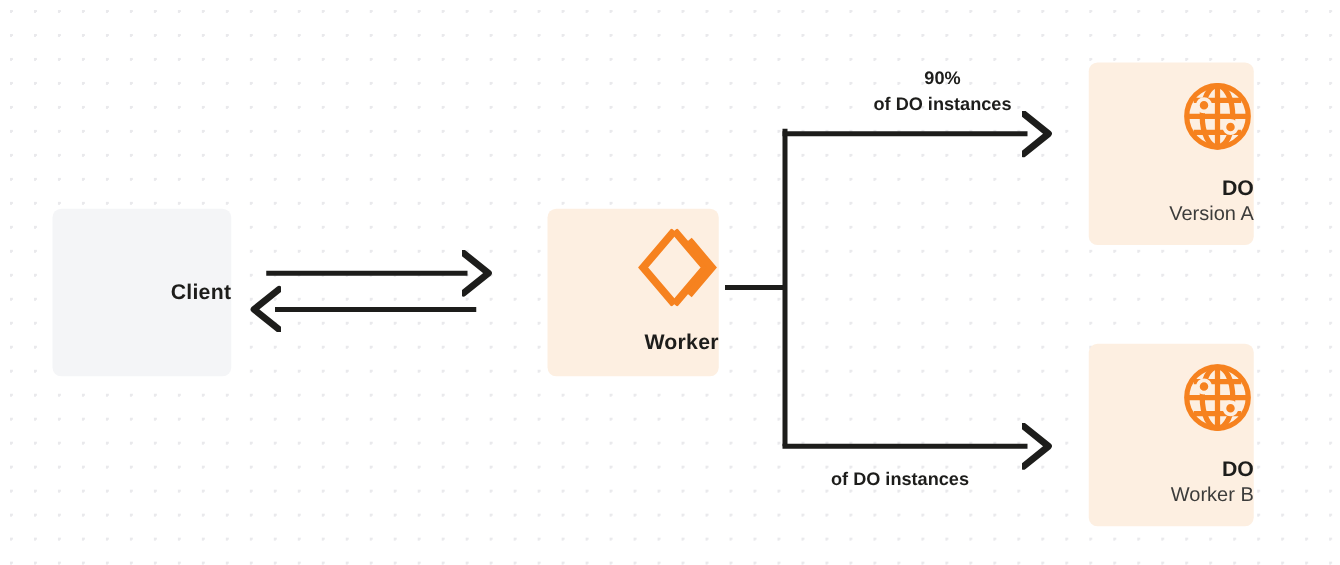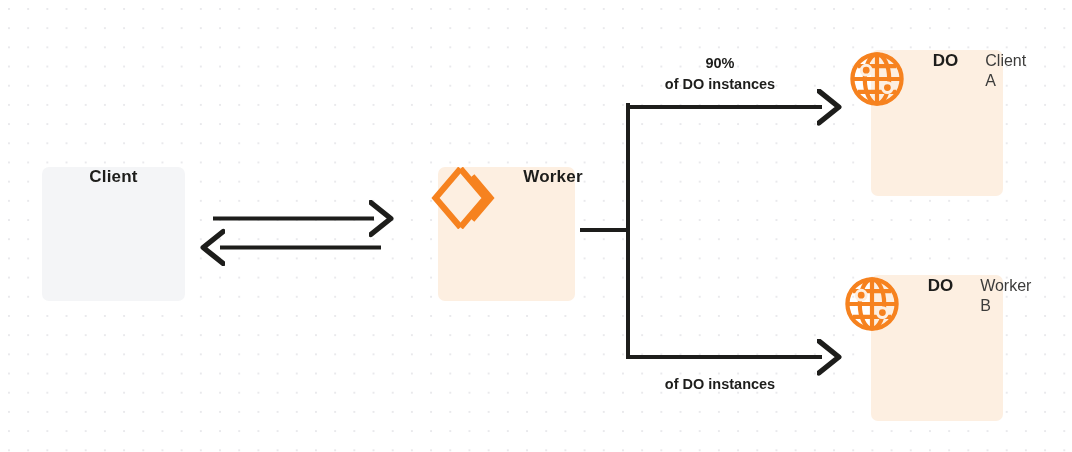--- a/index.html
+++ b/index.html
@@ -21,25 +21,24 @@
     background-color: #ffffff;
     background-image: radial-gradient(circle at 1px 1px, #e9e9ec 1.15px, rgba(255,255,255,0) 1.4px);
     background-size: 19.2px 19.2px;
     background-position: 8px 8px;
   }
 
   .node {
     position: absolute;
     box-sizing: border-box;
     display: flex;
-    flex-direction: row;
-    align-items: flex-start;
+    flex-direction: column;
+    align-items: flex-end;
     justify-content: center;
     border-radius: 7px;
-    gap: 27px;
   }
 
   .node-client {
     left: 42px;
     top: 167px;
     width: 143px;
     height: 134px;
     background-color: #f4f5f7;
   }
 
@@ -113,21 +112,21 @@
     position: absolute;
     text-align: center;
     font-size: 14.5px;
     font-weight: bold;
     color: #1d1d1b;
     line-height: 1.42;
     white-space: nowrap;
   }
 
   .edge-label-top {
-    left: 600px;
+    left: 634px;
     top: 53px;
     width: 240px;
   }
 
   .edge-label-bottom {
     left: 600px;
     top: 374px;
     width: 240px;
   }
 </style>
@@ -193,21 +192,21 @@
         <line x1="29" y1="4.4" x2="29" y2="53.6" stroke="#f6821f" stroke-width="4.2"></line>
         <line x1="4.4" y1="29" x2="53.6" y2="29" stroke="#f6821f" stroke-width="4.2"></line>
         <ellipse cx="29" cy="29" rx="12.2" ry="24.6" fill="none" stroke="#f6821f" stroke-width="4.2"></ellipse>
         <line x1="10" y1="16.2" x2="48" y2="16.2" stroke="#f6821f" stroke-width="4.2"></line>
         <line x1="10" y1="41.8" x2="48" y2="41.8" stroke="#f6821f" stroke-width="4.2"></line>
         <circle cx="18.2" cy="20.2" r="4.9" fill="#f6821f" stroke="#fdefe1" stroke-width="3"></circle>
         <circle cx="39.4" cy="37.6" r="4.9" fill="#f6821f" stroke="#fdefe1" stroke-width="3"></circle>
       </svg>
     </span>
     <div class="node-title-small">DO</div>
-    <div class="node-subtitle">Client A</div>
+    <div class="node-subtitle">Version A</div>
   </div>
 
   <div class="node node-do-b">
     <span class="do-icon">
       <svg width="58" height="58" viewBox="0 0 58 58" fill="none">
         <circle cx="29" cy="29" r="24.6" fill="none" stroke="#f6821f" stroke-width="4.2"></circle>
         <line x1="29" y1="4.4" x2="29" y2="53.6" stroke="#f6821f" stroke-width="4.2"></line>
         <line x1="4.4" y1="29" x2="53.6" y2="29" stroke="#f6821f" stroke-width="4.2"></line>
         <ellipse cx="29" cy="29" rx="12.2" ry="24.6" fill="none" stroke="#f6821f" stroke-width="4.2"></ellipse>
         <line x1="10" y1="16.2" x2="48" y2="16.2" stroke="#f6821f" stroke-width="4.2"></line>

